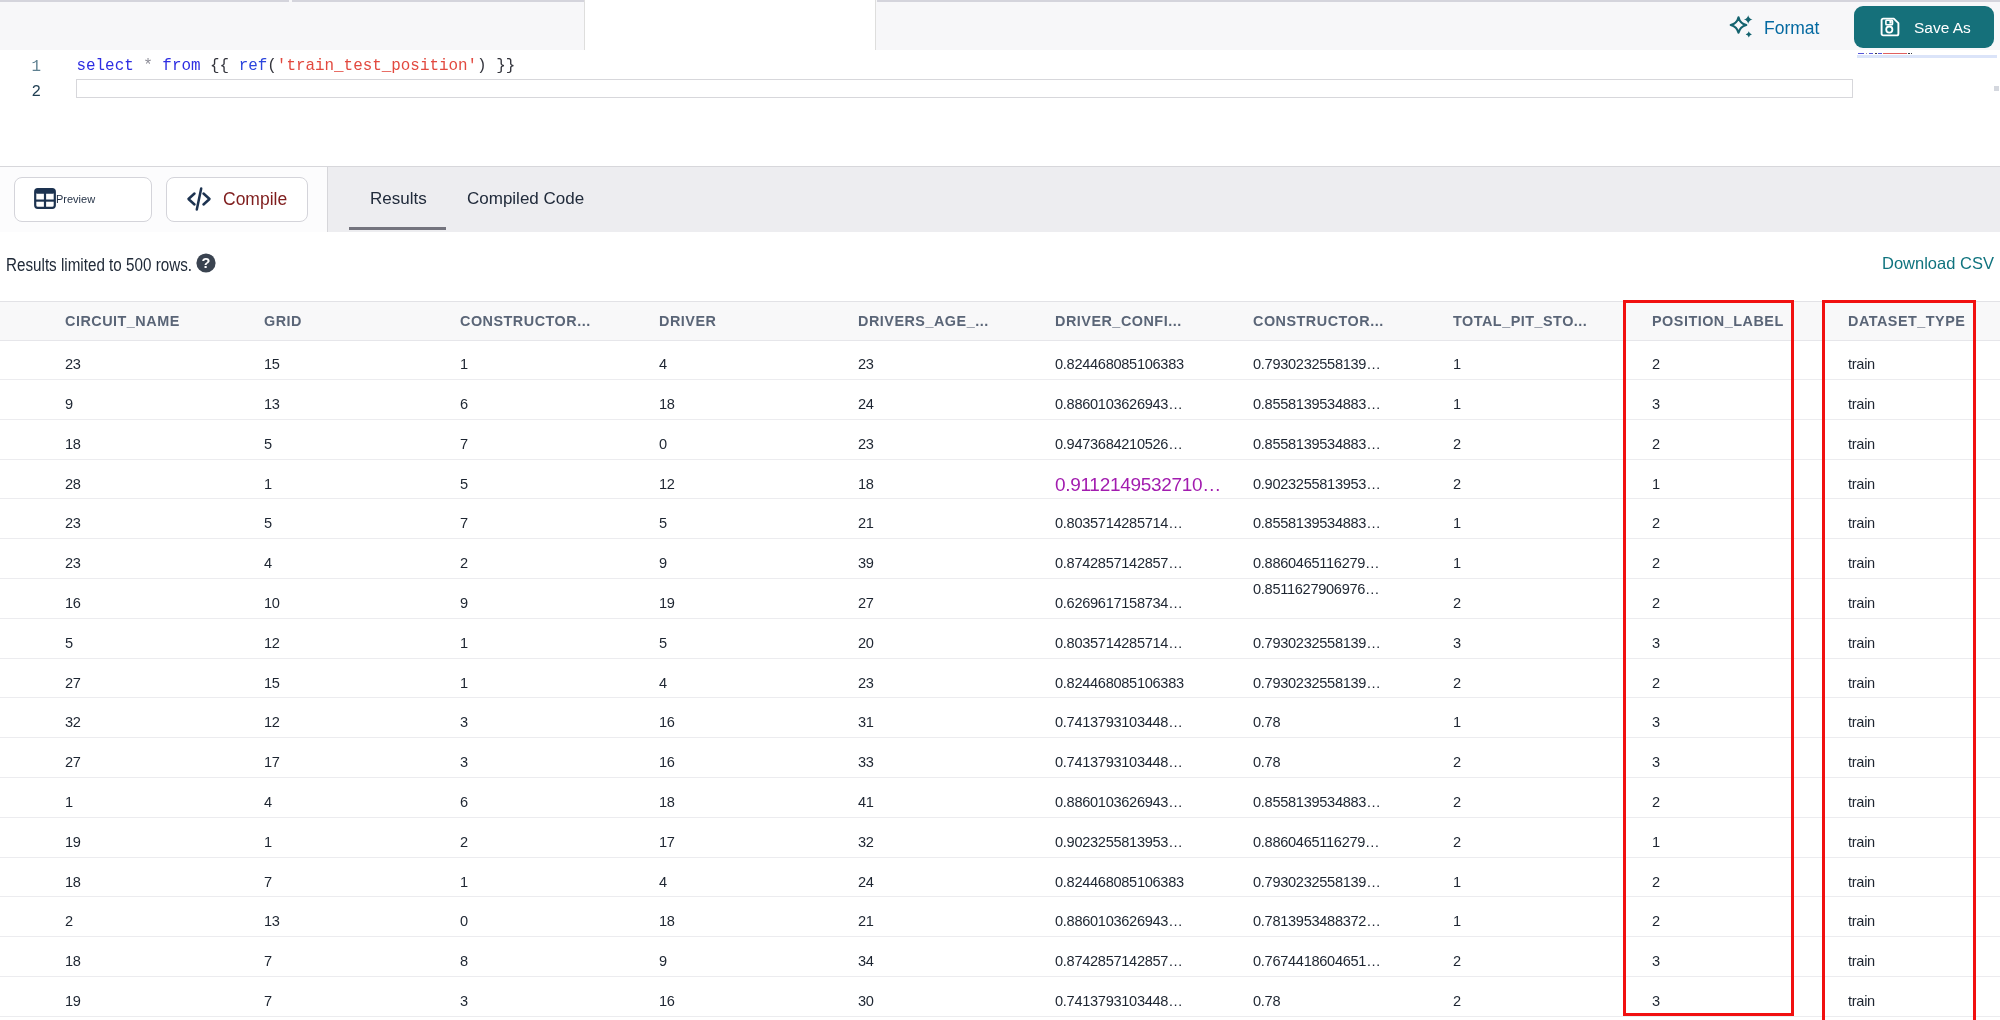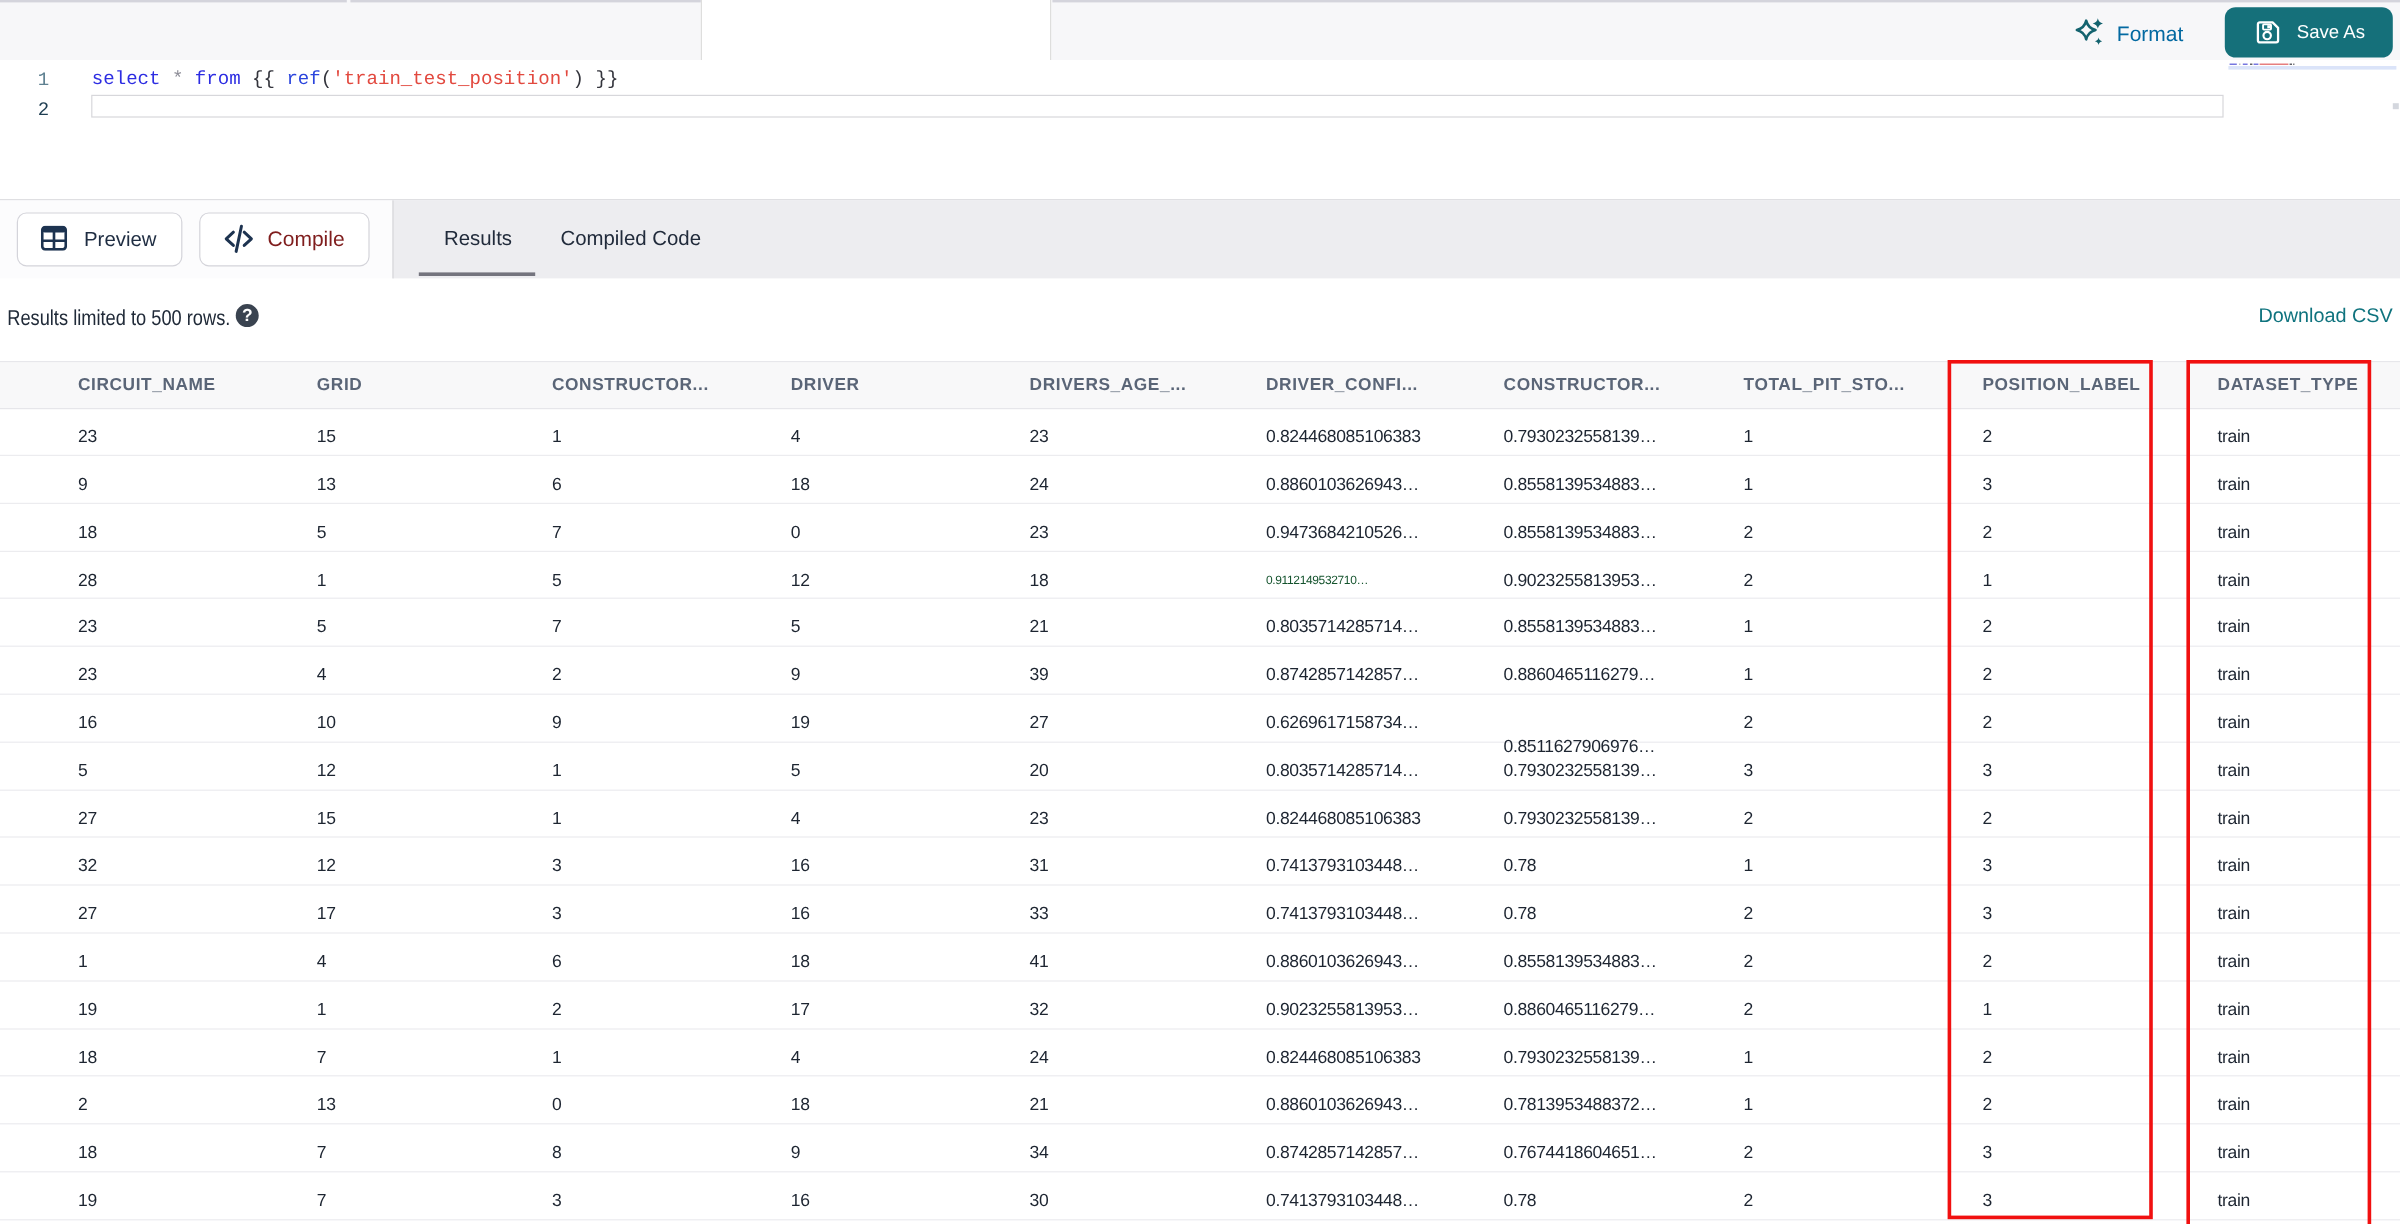--- a/index.html
+++ b/index.html
@@ -44,21 +44,21 @@
 <div class="a" style="left:0;top:167px;width:327px;height:65px;background:#fcfcfd"></div>
 <div class="a" style="left:327px;top:167px;width:1673px;height:65px;background:#ededf0"></div>
 <div class="a" style="left:327px;top:167px;width:1px;height:65px;background:#d6d6da"></div>
 <div class="a" style="left:14px;top:177px;width:138px;height:45px;background:#fff;border:1px solid #d4d4da;border-radius:8px"></div>
 <svg class="a" style="left:34px;top:188px" width="22" height="21" viewBox="0 0 22 21">
       <rect x="1.2" y="1.2" width="19.6" height="18.6" rx="2.6" fill="none" stroke="#1d3350" stroke-width="2.2"></rect>
       <rect x="1.2" y="1.2" width="19.6" height="4.6" rx="2" fill="#1d3350"></rect>
       <line x1="1.5" y1="12.6" x2="20.5" y2="12.6" stroke="#1d3350" stroke-width="2.2"></line>
       <line x1="11" y1="5" x2="11" y2="20" stroke="#1d3350" stroke-width="2.2"></line>
     </svg>
-<div class="a" style="left:70px;top:190px;line-height:19px;font-size:17px;color:#1f2d42">Preview</div>
+<div class="a" style="left:56px;top:190px;line-height:19px;font-size:11px;color:#1f2d42">Preview</div>
 <div class="a" style="left:166px;top:177px;width:142px;height:45px;background:#fff;border:1px solid #d4d4da;border-radius:8px"></div>
 <svg class="a" style="left:185px;top:186px" width="28" height="26" viewBox="0 0 28 26">
       <polyline points="9.5,7.5 3.5,13 9.5,18.5" fill="none" stroke="#1d3350" stroke-width="2.5" stroke-linecap="round" stroke-linejoin="round"></polyline>
       <polyline points="18.5,7.5 24.5,13 18.5,18.5" fill="none" stroke="#1d3350" stroke-width="2.5" stroke-linecap="round" stroke-linejoin="round"></polyline>
       <line x1="16.2" y1="2.5" x2="11.8" y2="23.5" stroke="#1d3350" stroke-width="2.5" stroke-linecap="round"></line>
     </svg>
 <div class="a" style="left:223px;top:190px;line-height:19px;font-size:17.5px;color:#7f1d1d">Compile</div>
 <div class="a" style="left:370px;top:189px;line-height:19px;font-size:17px;color:#212b3b">Results</div>
 <div class="a" style="left:349px;top:227.3px;width:97px;height:2.5px;background:#74747e"></div>
 <div class="a" style="left:467px;top:189px;line-height:19px;font-size:17px;color:#212b3b">Compiled Code</div>
@@ -113,21 +113,21 @@
 <div class="a" style="left:1253px;top:436.7px;line-height:15px;font-size:14.6px;letter-spacing:-0.3px;color:#1d2531">0.8558139534883…</div>
 <div class="a" style="left:1453px;top:436.7px;line-height:15px;font-size:14.6px;letter-spacing:-0.3px;color:#1d2531">2</div>
 <div class="a" style="left:1652px;top:436.7px;line-height:15px;font-size:14.6px;letter-spacing:-0.3px;color:#1d2531">2</div>
 <div class="a" style="left:1848px;top:436.7px;line-height:15px;font-size:14.6px;letter-spacing:-0.3px;color:#1d2531">train</div>
 <div class="a" style="left:0;top:498.4px;width:2000px;height:1px;background:#ececef"></div>
 <div class="a" style="left:65px;top:476.5px;line-height:15px;font-size:14.6px;letter-spacing:-0.3px;color:#1d2531">28</div>
 <div class="a" style="left:264px;top:476.5px;line-height:15px;font-size:14.6px;letter-spacing:-0.3px;color:#1d2531">1</div>
 <div class="a" style="left:460px;top:476.5px;line-height:15px;font-size:14.6px;letter-spacing:-0.3px;color:#1d2531">5</div>
 <div class="a" style="left:659px;top:476.5px;line-height:15px;font-size:14.6px;letter-spacing:-0.3px;color:#1d2531">12</div>
 <div class="a" style="left:858px;top:476.5px;line-height:15px;font-size:14.6px;letter-spacing:-0.3px;color:#1d2531">18</div>
-<div class="a" style="left:1055px;top:476.5px;line-height:15px;font-size:10px;letter-spacing:-0.3px;color:#14532d">0.9112149532710…</div>
+<div class="a" style="left:1055px;top:476.5px;line-height:15px;font-size:19px;letter-spacing:-0.3px;color:#a21caf">0.9112149532710…</div>
 <div class="a" style="left:1253px;top:476.5px;line-height:15px;font-size:14.6px;letter-spacing:-0.3px;color:#1d2531">0.9023255813953…</div>
 <div class="a" style="left:1453px;top:476.5px;line-height:15px;font-size:14.6px;letter-spacing:-0.3px;color:#1d2531">2</div>
 <div class="a" style="left:1652px;top:476.5px;line-height:15px;font-size:14.6px;letter-spacing:-0.3px;color:#1d2531">1</div>
 <div class="a" style="left:1848px;top:476.5px;line-height:15px;font-size:14.6px;letter-spacing:-0.3px;color:#1d2531">train</div>
 <div class="a" style="left:0;top:538.2px;width:2000px;height:1px;background:#ececef"></div>
 <div class="a" style="left:65px;top:516.3px;line-height:15px;font-size:14.6px;letter-spacing:-0.3px;color:#1d2531">23</div>
 <div class="a" style="left:264px;top:516.3px;line-height:15px;font-size:14.6px;letter-spacing:-0.3px;color:#1d2531">5</div>
 <div class="a" style="left:460px;top:516.3px;line-height:15px;font-size:14.6px;letter-spacing:-0.3px;color:#1d2531">7</div>
 <div class="a" style="left:659px;top:516.3px;line-height:15px;font-size:14.6px;letter-spacing:-0.3px;color:#1d2531">5</div>
 <div class="a" style="left:858px;top:516.3px;line-height:15px;font-size:14.6px;letter-spacing:-0.3px;color:#1d2531">21</div>
@@ -147,21 +147,21 @@
 <div class="a" style="left:1453px;top:556.1px;line-height:15px;font-size:14.6px;letter-spacing:-0.3px;color:#1d2531">1</div>
 <div class="a" style="left:1652px;top:556.1px;line-height:15px;font-size:14.6px;letter-spacing:-0.3px;color:#1d2531">2</div>
 <div class="a" style="left:1848px;top:556.1px;line-height:15px;font-size:14.6px;letter-spacing:-0.3px;color:#1d2531">train</div>
 <div class="a" style="left:0;top:617.8px;width:2000px;height:1px;background:#ececef"></div>
 <div class="a" style="left:65px;top:595.9px;line-height:15px;font-size:14.6px;letter-spacing:-0.3px;color:#1d2531">16</div>
 <div class="a" style="left:264px;top:595.9px;line-height:15px;font-size:14.6px;letter-spacing:-0.3px;color:#1d2531">10</div>
 <div class="a" style="left:460px;top:595.9px;line-height:15px;font-size:14.6px;letter-spacing:-0.3px;color:#1d2531">9</div>
 <div class="a" style="left:659px;top:595.9px;line-height:15px;font-size:14.6px;letter-spacing:-0.3px;color:#1d2531">19</div>
 <div class="a" style="left:858px;top:595.9px;line-height:15px;font-size:14.6px;letter-spacing:-0.3px;color:#1d2531">27</div>
 <div class="a" style="left:1055px;top:595.9px;line-height:15px;font-size:14.6px;letter-spacing:-0.3px;color:#1d2531">0.6269617158734…</div>
-<div class="a" style="left:1253px;top:616px;line-height:15px;font-size:14.6px;letter-spacing:-0.3px;color:#1d2531">0.8511627906976…</div>
+<div class="a" style="left:1253px;top:582px;line-height:15px;font-size:14.6px;letter-spacing:-0.3px;color:#1d2531">0.8511627906976…</div>
 <div class="a" style="left:1453px;top:595.9px;line-height:15px;font-size:14.6px;letter-spacing:-0.3px;color:#1d2531">2</div>
 <div class="a" style="left:1652px;top:595.9px;line-height:15px;font-size:14.6px;letter-spacing:-0.3px;color:#1d2531">2</div>
 <div class="a" style="left:1848px;top:595.9px;line-height:15px;font-size:14.6px;letter-spacing:-0.3px;color:#1d2531">train</div>
 <div class="a" style="left:0;top:657.6px;width:2000px;height:1px;background:#ececef"></div>
 <div class="a" style="left:65px;top:635.7px;line-height:15px;font-size:14.6px;letter-spacing:-0.3px;color:#1d2531">5</div>
 <div class="a" style="left:264px;top:635.7px;line-height:15px;font-size:14.6px;letter-spacing:-0.3px;color:#1d2531">12</div>
 <div class="a" style="left:460px;top:635.7px;line-height:15px;font-size:14.6px;letter-spacing:-0.3px;color:#1d2531">1</div>
 <div class="a" style="left:659px;top:635.7px;line-height:15px;font-size:14.6px;letter-spacing:-0.3px;color:#1d2531">5</div>
 <div class="a" style="left:858px;top:635.7px;line-height:15px;font-size:14.6px;letter-spacing:-0.3px;color:#1d2531">20</div>
 <div class="a" style="left:1055px;top:635.7px;line-height:15px;font-size:14.6px;letter-spacing:-0.3px;color:#1d2531">0.8035714285714…</div>

